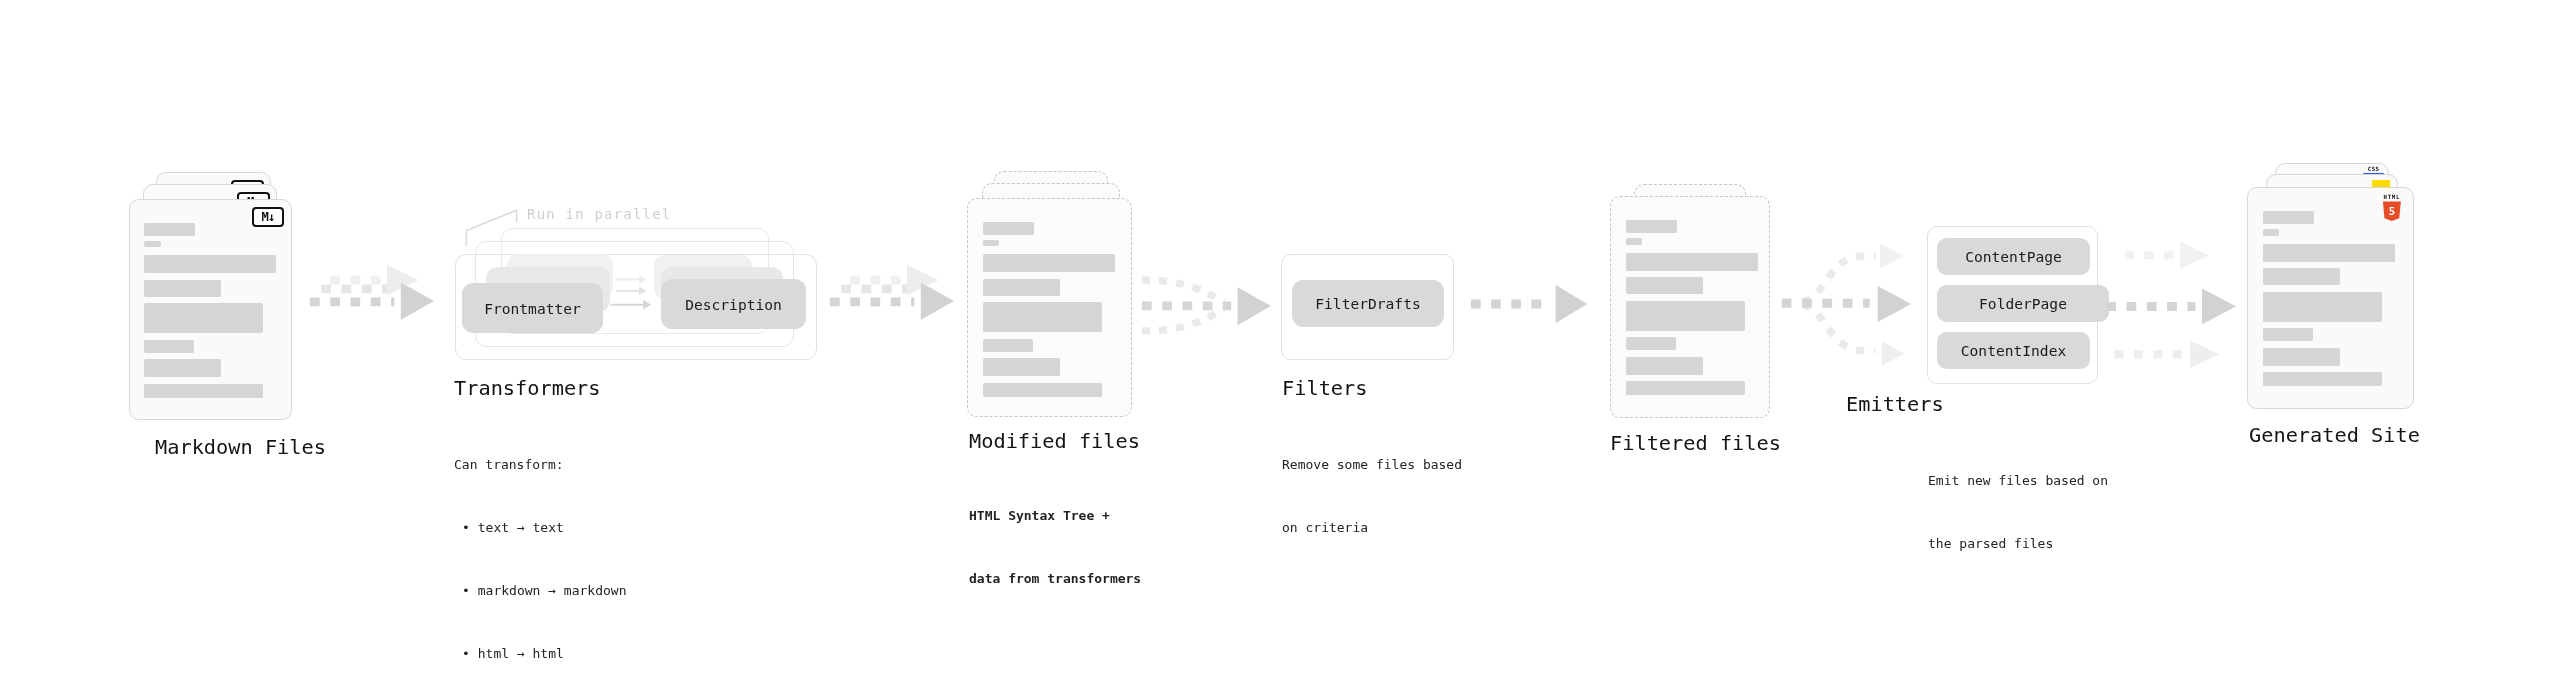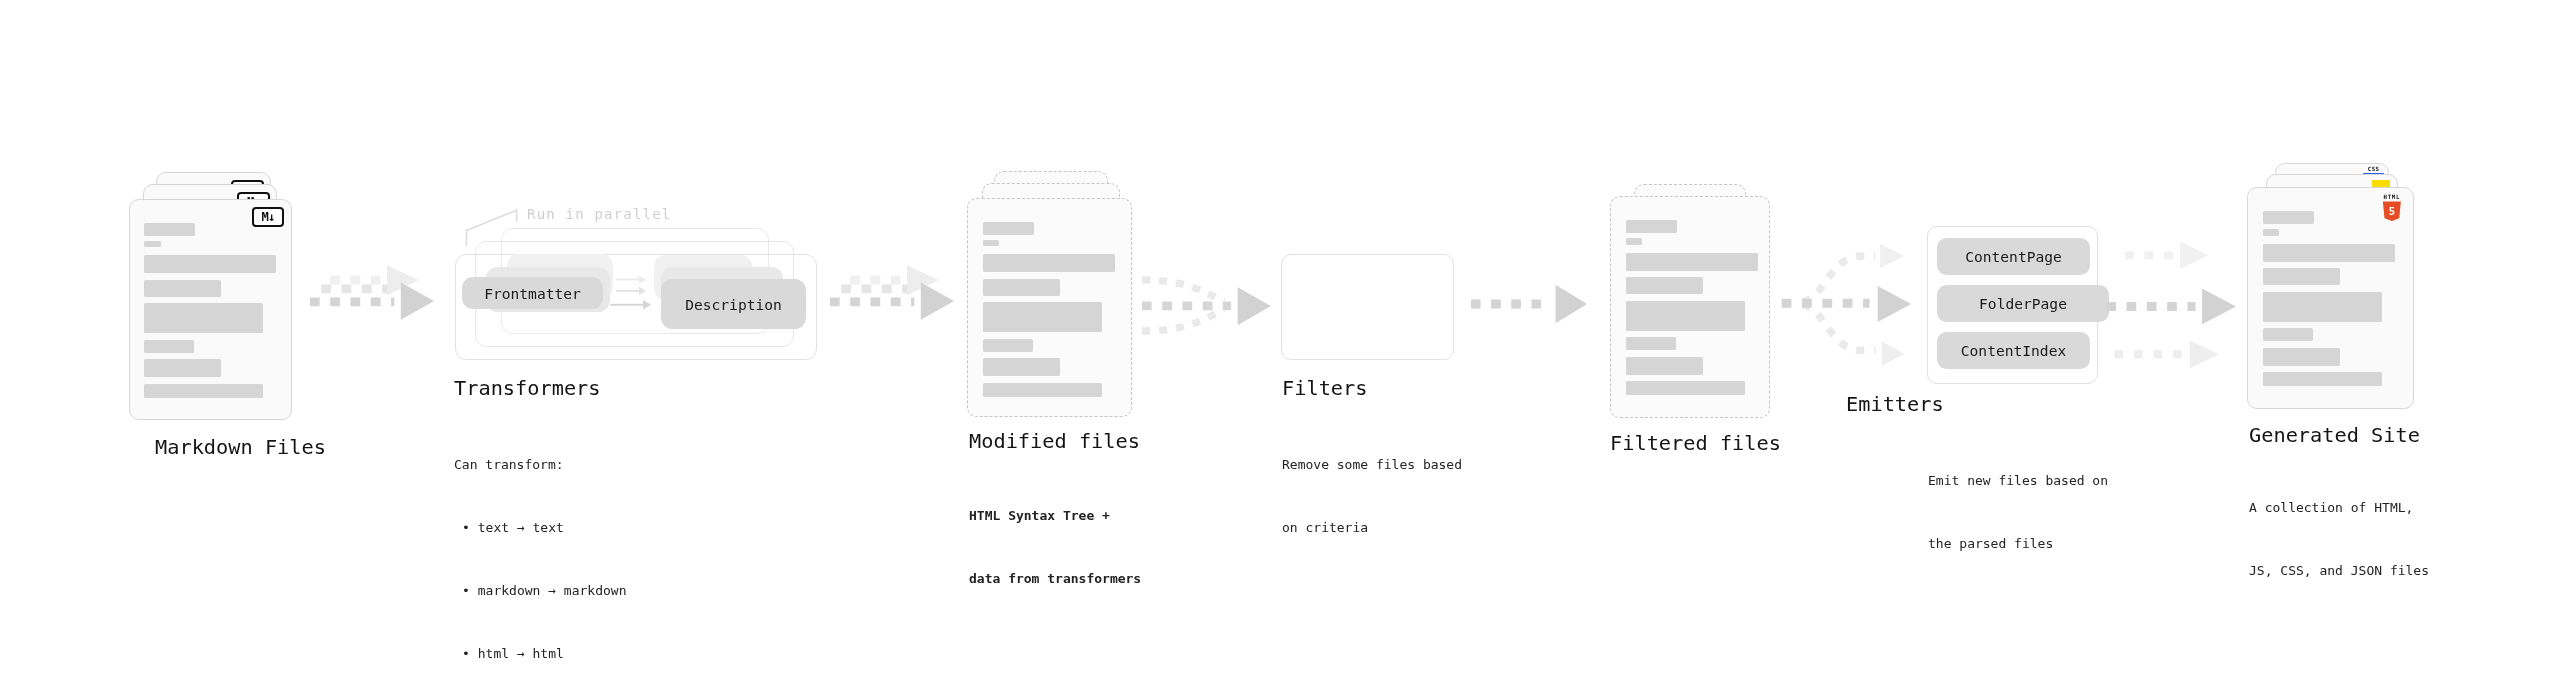--- a/index.html
+++ b/index.html
@@ -82,21 +82,21 @@
   <svg class="arrow" style="left:459px;top:203px;" width="65" height="47" viewBox="0 0 80 58">
     <polyline points="71,23 71,9 9,34 9,53" fill="none" stroke="#dcdcdc" stroke-width="2"></polyline>
   </svg>
   <div class="callout" style="left:527px;top:206px;">Run in parallel</div>
 
   <div class="ghost g2" style="left:507px;top:254px;width:106px;height:45px;"></div>
   <div class="ghost g1" style="left:486px;top:267px;width:124px;height:45px;"></div>
   <div class="ghost g2" style="left:654px;top:255px;width:98px;height:45px;"></div>
   <div class="ghost g1" style="left:661px;top:267px;width:122px;height:45px;"></div>
 
-  <div class="pill" style="left:462px;top:277px;width:141px;height:32px;border-radius:11px;">Frontmatter</div>
+  <div class="pill" style="left:462px;top:283px;width:141px;height:50px;border-radius:11px;">Frontmatter</div>
   <div class="pill" style="left:661px;top:279px;width:145px;height:50px;">Description</div>
 
   <svg class="arrow" style="left:608px;top:273px;" width="49" height="39" viewBox="0 0 60 48">
     <line x1="10" y1="8" x2="38" y2="8" stroke="#ebebeb" stroke-width="2.5"></line>
     <polygon points="38,3 38,13 47,8" fill="#ebebeb"></polygon>
     <line x1="10" y1="22" x2="38" y2="22" stroke="#e3e3e3" stroke-width="2.5"></line>
     <polygon points="38,17 38,27 47,22" fill="#e3e3e3"></polygon>
     <line x1="3" y1="39" x2="43" y2="39" stroke="#d5d5d5" stroke-width="2.5"></line>
     <polygon points="43,33 43,45 53,39" fill="#d5d5d5"></polygon>
   </svg>
@@ -140,20 +140,21 @@
   </div>
 
   <svg class="arrow" style="left:1136px;top:271px;" width="140" height="73" viewBox="0 0 172 90">
     <path d="M7,11 C55,11 80,22 108,38" fill="none" stroke="#e9e9e9" stroke-width="9" stroke-dasharray="10 11"></path>
     <path d="M7,74 C55,74 80,63 108,47" fill="none" stroke="#e9e9e9" stroke-width="9" stroke-dasharray="10 11"></path>
     <line x1="7" y1="43" x2="117" y2="43" stroke="#d6d6d6" stroke-width="11" stroke-dasharray="12 13"></line>
     <polygon points="125,20 125,67 166,43" fill="#d2d2d2"></polygon>
   </svg>
 
   <div class="panel" style="left:1281px;top:254px;width:173px;height:106px;"></div>
+  <div class="pill" style="left:1292px;top:280px;width:152px;height:47px;">FilterDrafts</div>
   <div class="title" style="left:1282px;top:376px;">Filters</div>
   <div class="desc" style="left:1282px;top:412px;">
     <div>Remove some files based</div>
     <div>on criteria</div>
   </div>
 
   <svg class="arrow" style="left:1465px;top:279px;" width="128" height="50" viewBox="0 0 158 62">
     <line x1="7" y1="31" x2="99" y2="31" stroke="#d4d4d4" stroke-width="11" stroke-dasharray="12 13"></line>
     <polygon points="112,7 112,55 151,31" fill="#d2d2d2"></polygon>
   </svg>
@@ -227,19 +228,15 @@
           <div class="bar" style="width: 132px; height: 18px; margin-bottom: 6.5px;"></div>
           <div class="bar" style="width: 77px; height: 17px; margin-bottom: 6.5px;"></div>
           <div class="bar" style="width: 119px; height: 30px; margin-bottom: 6.5px;"></div>
           <div class="bar" style="width: 50px; height: 13px; margin-bottom: 6.5px;"></div>
           <div class="bar" style="width: 77px; height: 18px; margin-bottom: 6.5px;"></div>
           <div class="bar" style="width: 119px; height: 14px; margin-bottom: 0px;"></div>
         </div>
     </div>
   </div>
   <div class="title" style="left:2249px;top:423px;">Generated Site</div>
-  <div class="desc" style="left:2249px;top:455px;">
-    <div>A collection of HTML,</div>
-    <div>JS, CSS, and JSON files</div>
-  </div>
 
 </div>
 
 
 </body></html>

